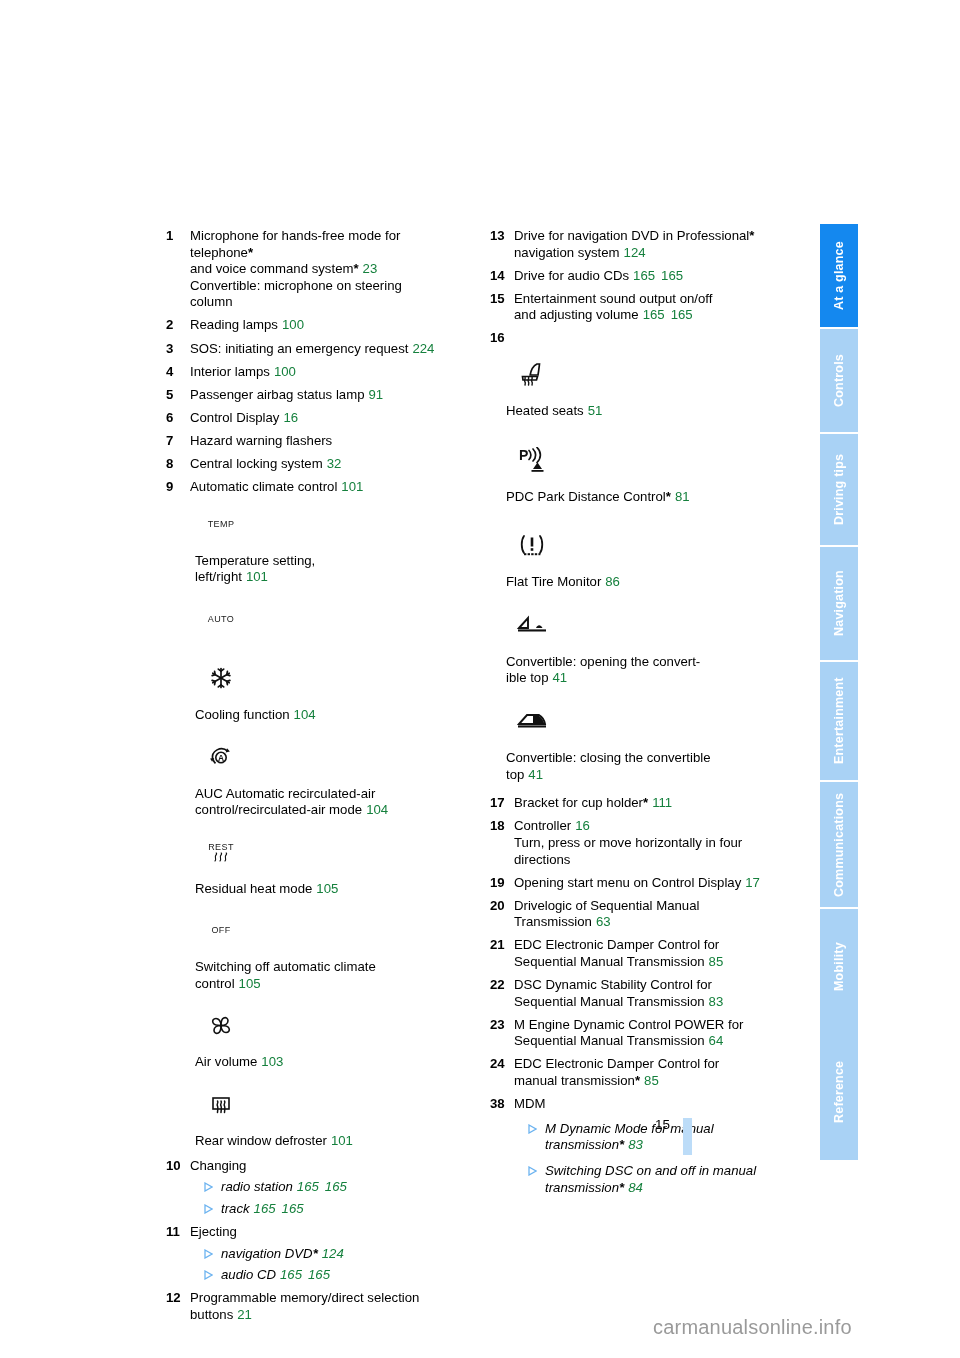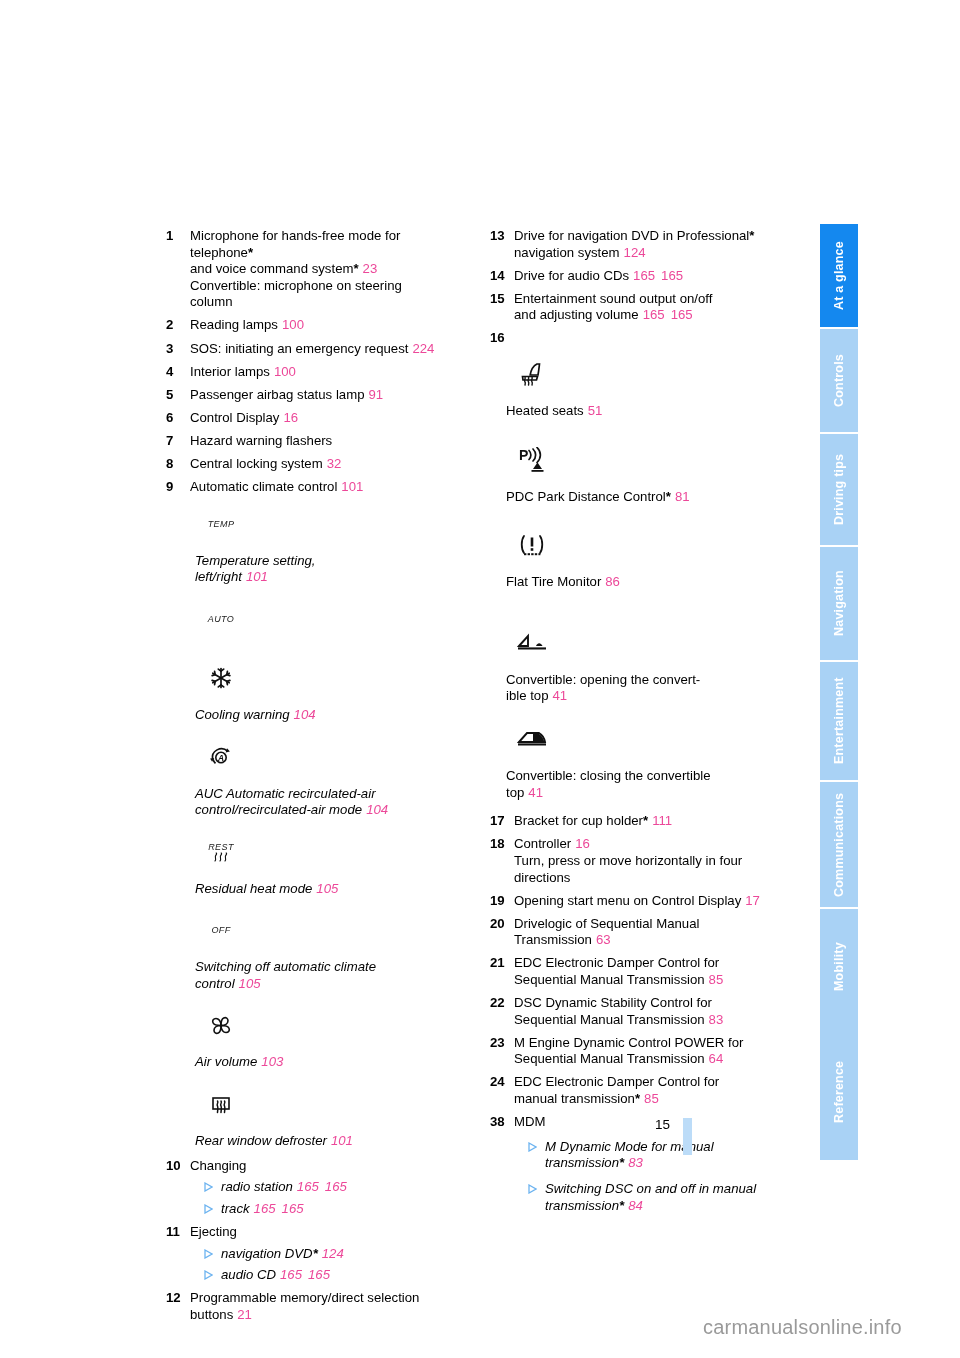--- a/index.html
+++ b/index.html
@@ -76,21 +76,21 @@
     font-size: 13.2px;
     line-height: 16.6px;
   }
   .entry .body {
     flex: 1 1 auto;
     line-height: 16.6px;
   }
 
   
   .ref {
-    color: #ec4899;
+    color: #15803d;
     margin-left: 4px;
     white-space: nowrap;
   }
   .ref + .ref { margin-left: 6px; }
 
   
   .ast {
     font-weight: bold;
     font-size: 13.2px;
     vertical-align: baseline;
@@ -137,42 +137,42 @@
     font-size: 9px;
     letter-spacing: 0.4px;
     font-family: "Liberation Sans", sans-serif;
     text-align: center;
     line-height: 10px;
     color: #1a1a1a;
   }
   .ico-stack { display: flex; flex-direction: column; align-items: center; }
 
   
-  #climate-list { margin-left: 29px; margin-top: 2px; font-style: italic; }
+  #climate-list { margin-left: 29px; margin-top: 2px; }
   #misc-list    { margin-left: 16px; margin-top: 1px; }
 
   
   #page-number {
     position: absolute;
     left: 655px;
     top: 1117px;
     font-size: 13.5px;
     color: #000;
   }
   #page-marker {
     position: absolute;
     left: 683px;
     top: 1118px;
     width: 9px;
     height: 37px;
     background: #bcdcf8;
   }
   #watermark {
     position: absolute;
-    left: 703px;
+    left: 653px;
     top: 1316px;
     font-size: 20px;
     color: #9a9a9a;
     letter-spacing: 0.2px;
   }
 </style>
 </head>
 <body>
 
 <div id="page">
@@ -307,21 +307,21 @@
               <line x1="17.8" y1="15.4" x2="18.4" y2="18.7"></line>
                 <line x1="17.8" y1="15.4" x2="20.9" y2="14.4"></line>
               <line x1="17.8" y1="8.6" x2="18.4" y2="5.3"></line>
                 <line x1="17.8" y1="8.6" x2="20.9" y2="9.6"></line>
               <line x1="6.2" y1="15.4" x2="5.6" y2="18.7"></line>
                 <line x1="6.2" y1="15.4" x2="3.1" y2="14.4"></line>
             </g>
           </svg>
         </div>
         <div class="itext">
-          <span>Cooling warning</span><span class="ref">104</span>
+          <span>Cooling function</span><span class="ref">104</span>
         </div>
       </div>
 
       <div class="icon-row">
         <div class="ico">
           <svg width="26" height="24" viewBox="0 0 26 24">
             <circle cx="13" cy="12.5" r="5.2" fill="none" stroke="#111" stroke-width="1.6"></circle>
             <text x="13" y="16.3" text-anchor="middle" font-family="Liberation Sans, sans-serif" font-size="8.4" font-weight="bold" fill="#111">A</text>
             <path d="M4.6 14.5 A9 9 0 0 1 19.6 6.2" fill="none" stroke="#111" stroke-width="1.7"></path>
             <path d="M19.0 3.3 L21.9 6.5 L17.7 7.4 Z" fill="#111"></path>
@@ -522,21 +522,21 @@
             </g>
             <path d="M16 22 L20.5 15.5 L25 22 Z" fill="#111"></path>
             <rect x="14.5" y="23" width="12" height="1.8" fill="#111"></rect>
           </svg>
         </div>
         <div class="itext">
           <span>PDC Park Distance Control</span><span class="ast">*</span><span class="ref">81</span>
         </div>
       </div>
 
-      <div class="icon-row" style="margin-bottom:26px">
+      <div class="icon-row" style="margin-bottom:8px">
         <div class="ico">
           <svg width="30" height="26" viewBox="0 0 30 26">
             <path d="M7 21 C4 17 4 8 7 4" fill="none" stroke="#111" stroke-width="1.8" stroke-linecap="round"></path>
             <path d="M23 21 C26 17 26 8 23 4" fill="none" stroke="#111" stroke-width="1.8" stroke-linecap="round"></path>
             <rect x="13.7" y="5.5" width="2.6" height="9" fill="#111"></rect>
             <rect x="13.7" y="16.2" width="2.6" height="2.6" fill="#111"></rect>
             <g fill="#111">
               <rect x="7" y="21.2" width="2.4" height="2"></rect>
                 <rect x="10.6" y="21.2" width="2.4" height="2"></rect>
               <rect x="14.2" y="21.2" width="2.4" height="2"></rect>

